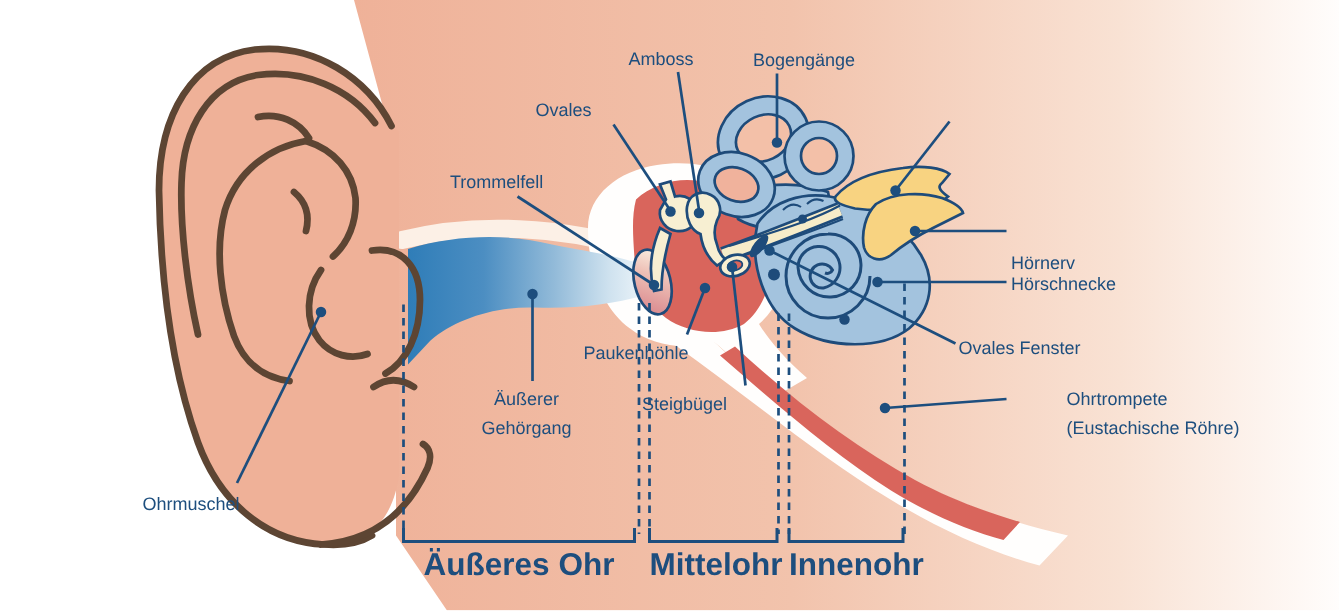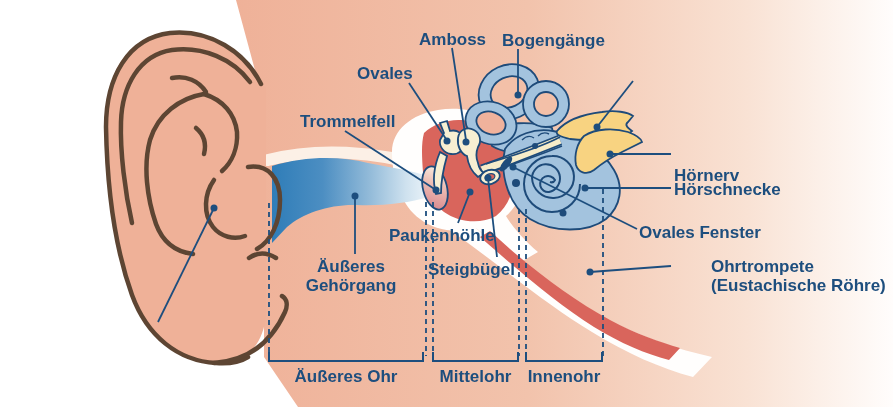--- a/index.html
+++ b/index.html
@@ -7,29 +7,29 @@
     position:relative;
     width:893px;height:407px;
     overflow:hidden;
     background:#ffffff;
     font-family:"Liberation Sans", sans-serif;
   }
   .stage svg{position:absolute;left:0;top:0;}
   .lbl{
     position:absolute;
     color:#1d4e7e;
-    font-size:17px;
-    font-weight:700;
+    font-size:12px;
+    font-weight:400;
     line-height:19px;
     white-space:nowrap;
   }
   .lbl.center{text-align:center;}
-  .lbl.right{text-align:right;}
+  .lbl.right{text-align:left;}
   .lbl.region{
-    font-size:17px;
+    font-size:21px;
     font-weight:700;
     text-align:center;
     line-height:20px;
   }
   .two-line{white-space:normal;}
 </style>
 </head>
 <body>
 
 <div class="stage">
@@ -195,23 +195,24 @@
     <line x1="603" y1="189" x2="603" y2="356"></line>
   </g>
 
   <g stroke="#1d4e7e" stroke-width="2" fill="none">
     <path d="M269,352 L269,361 L423,361 L423,352"></path>
     <path d="M433,352 L433,361 L518,361 L518,352"></path>
     <path d="M526,352 L526,361 L602,361 L602,352"></path>
   </g>
 </svg>
 
+<div class="lbl" style="left:95px;top:327px;">Ohrmuschel</div>
 
 <div class="lbl center two-line" style="left:296px;top:257px;width:110px;">
-  <div>Äußeres</div>
+  <div>Äußerer</div>
   <div>Gehörgang</div>
 </div>
 
 <div class="lbl right" style="left:300px;top:112px;width:90px;">Trommelfell</div>
 <div class="lbl" style="left:357px;top:64px;">Ovales</div>
 <div class="lbl" style="left:419px;top:30px;">Amboss</div>
 <div class="lbl" style="left:502px;top:31px;text-align:center;">Bogengänge</div>
 <div class="lbl" style="left:674px;top:146px;margin-top:20px;">Hörnerv</div>
 <div class="lbl" style="left:674px;top:180px;">Hörschnecke</div>
 <div class="lbl" style="left:639px;top:223px;">Ovales Fenster</div>

